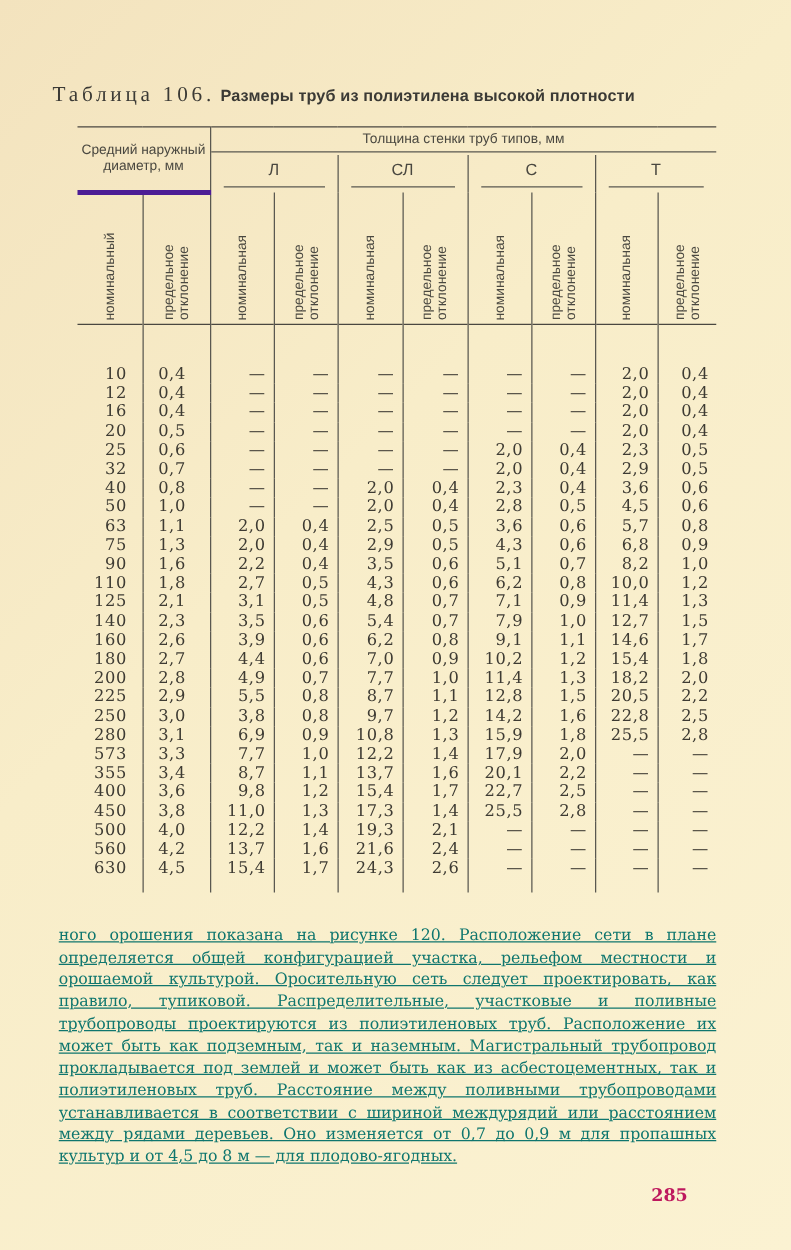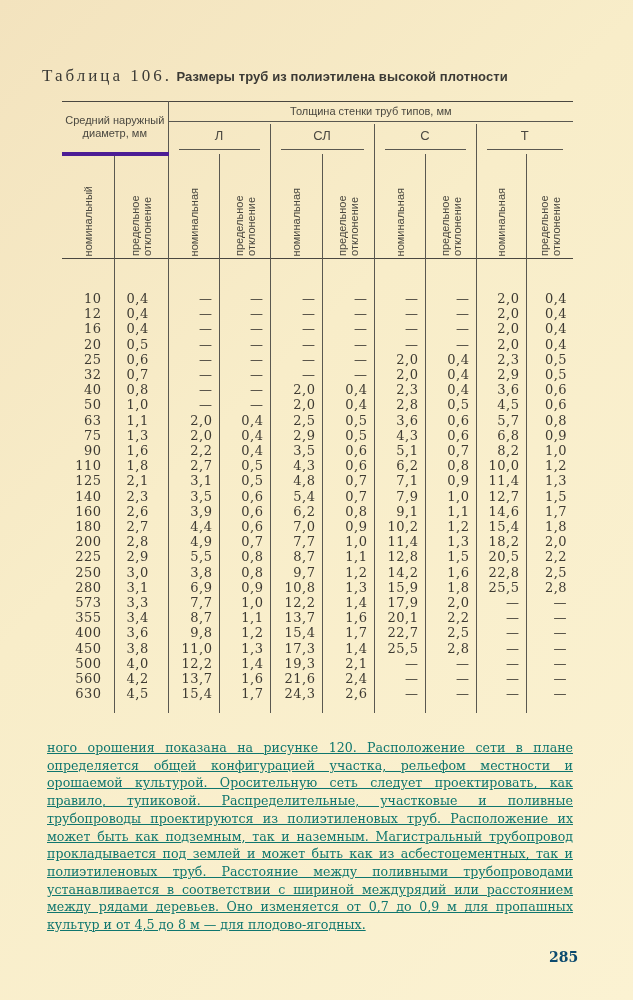--- a/index.html
+++ b/index.html
@@ -48,23 +48,23 @@
   td.num { text-align: right; padding-right: 6px; }
   td.d0 { text-align: right; padding-right: 12px; }
   td.d1 { text-align: left; padding-left: 12px; }
 
   .body-text {
     position: absolute; left: 47px; top: 739px; width: 526px;
     font-family: "DejaVu Serif", serif; font-size: 12.6px;
     line-height: 17.7px; color: #0f766e; text-align: justify; text-decoration: underline;
   }
   .page-no {
-    position: absolute; left: 549px; top: 949px;
+    position: absolute; left: 521px; top: 949px;
     font-family: "DejaVu Serif", serif; font-weight: bold;
-    font-size: 14px; color: #0c4a6e;
+    font-size: 14px; color: #be185d;
   }
 </style>
 </head>
 <body>
 
 <div class="caption">
   <span class="lbl">Таблица 106.</span>
   <span class="ttl">Размеры труб из полиэтилена высокой плотности</span>
 </div>
 

